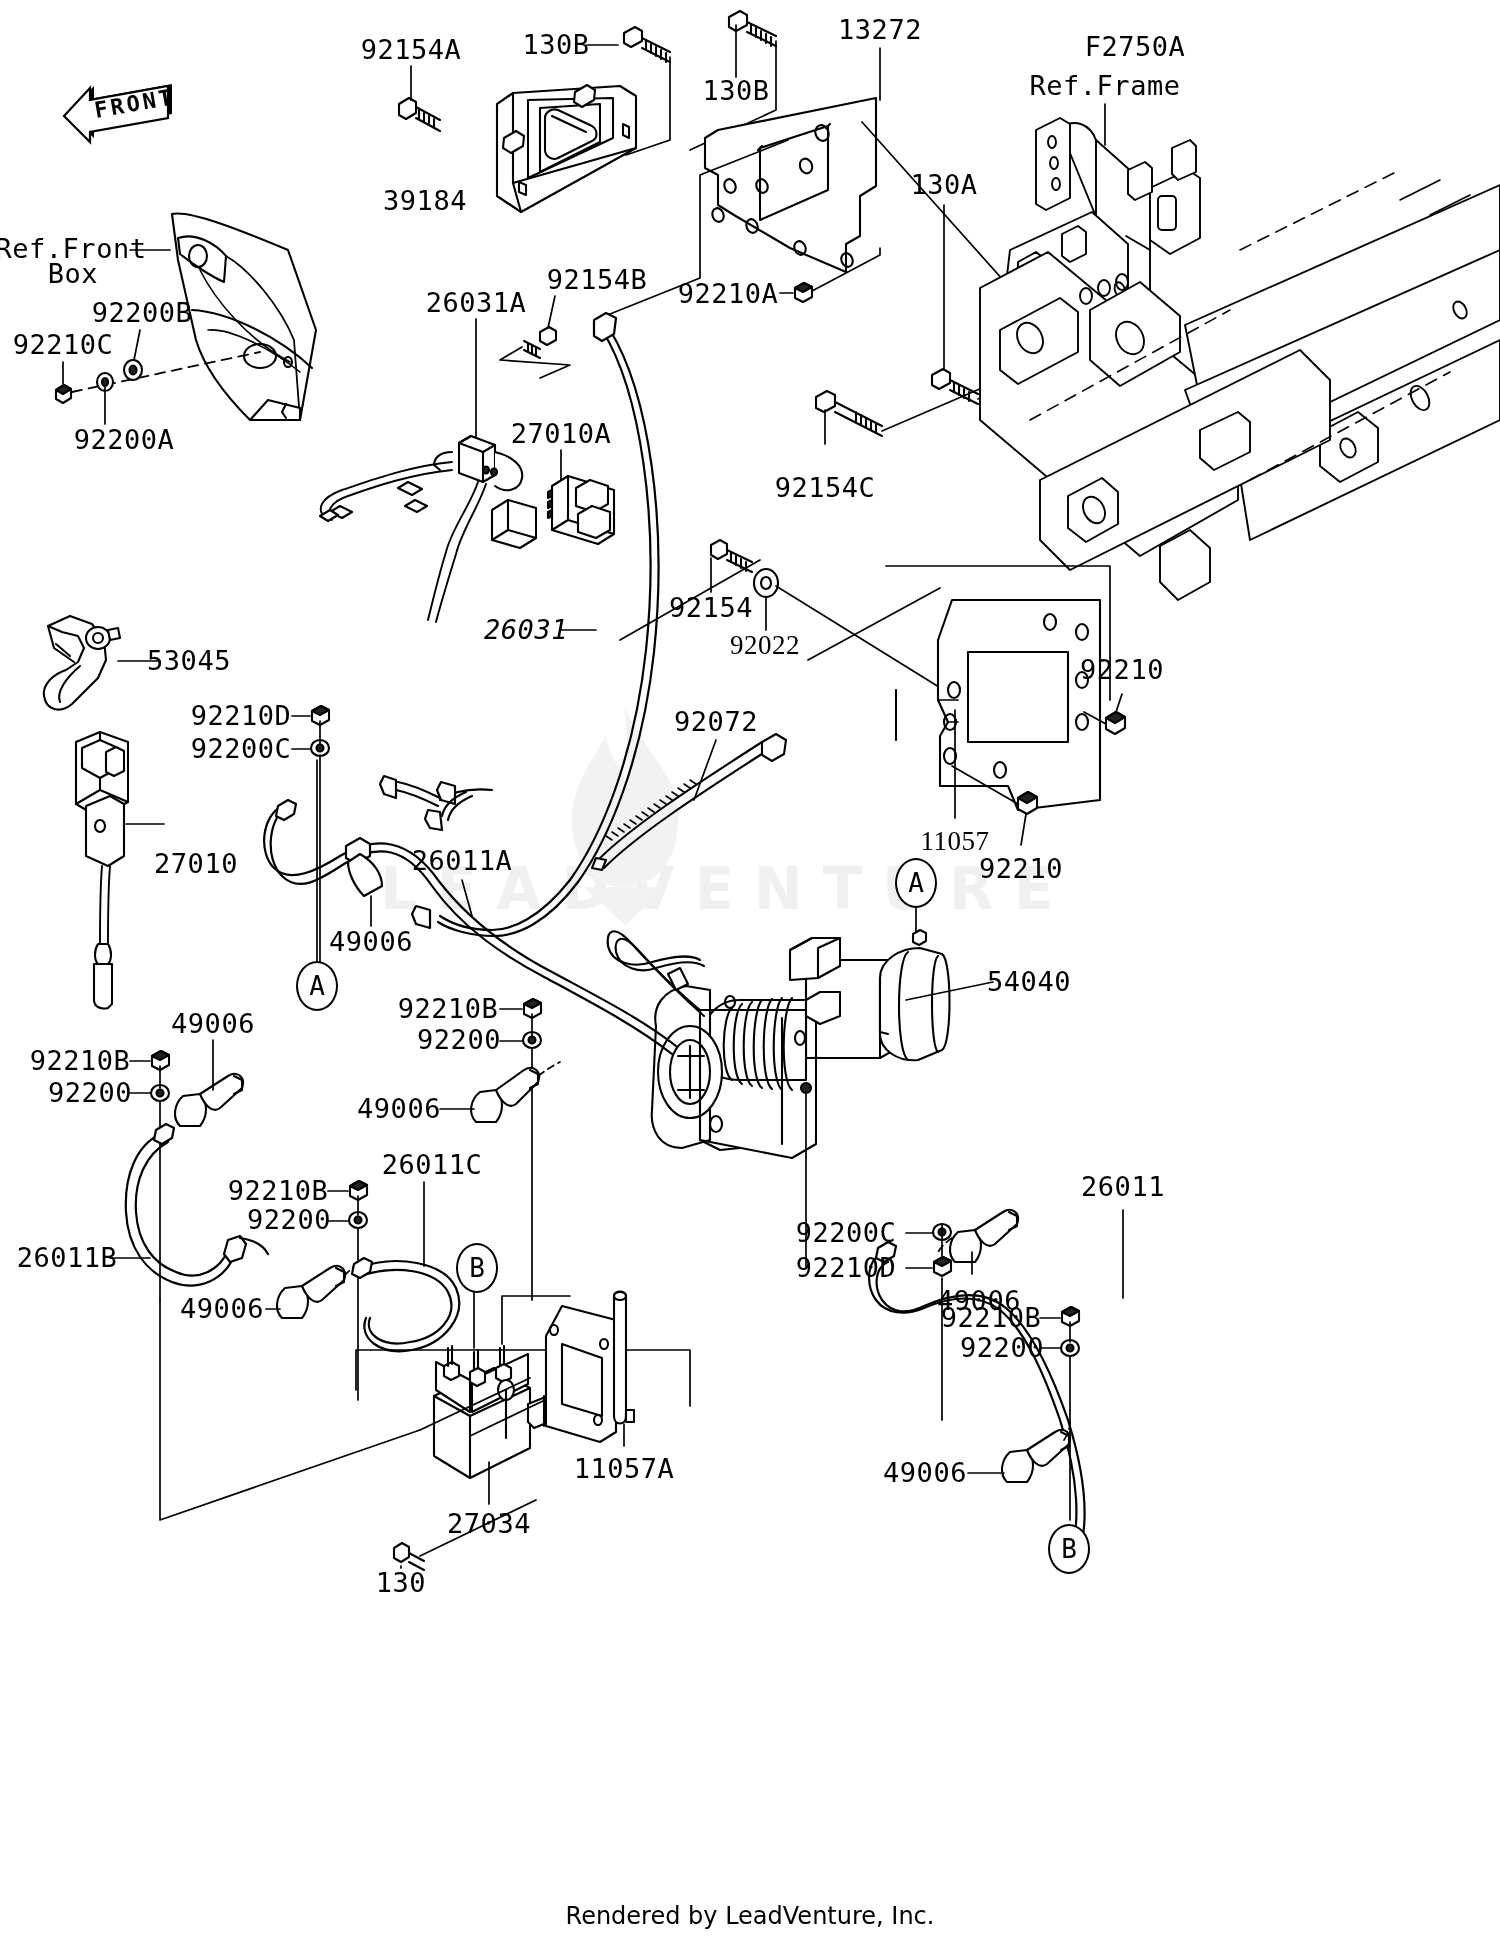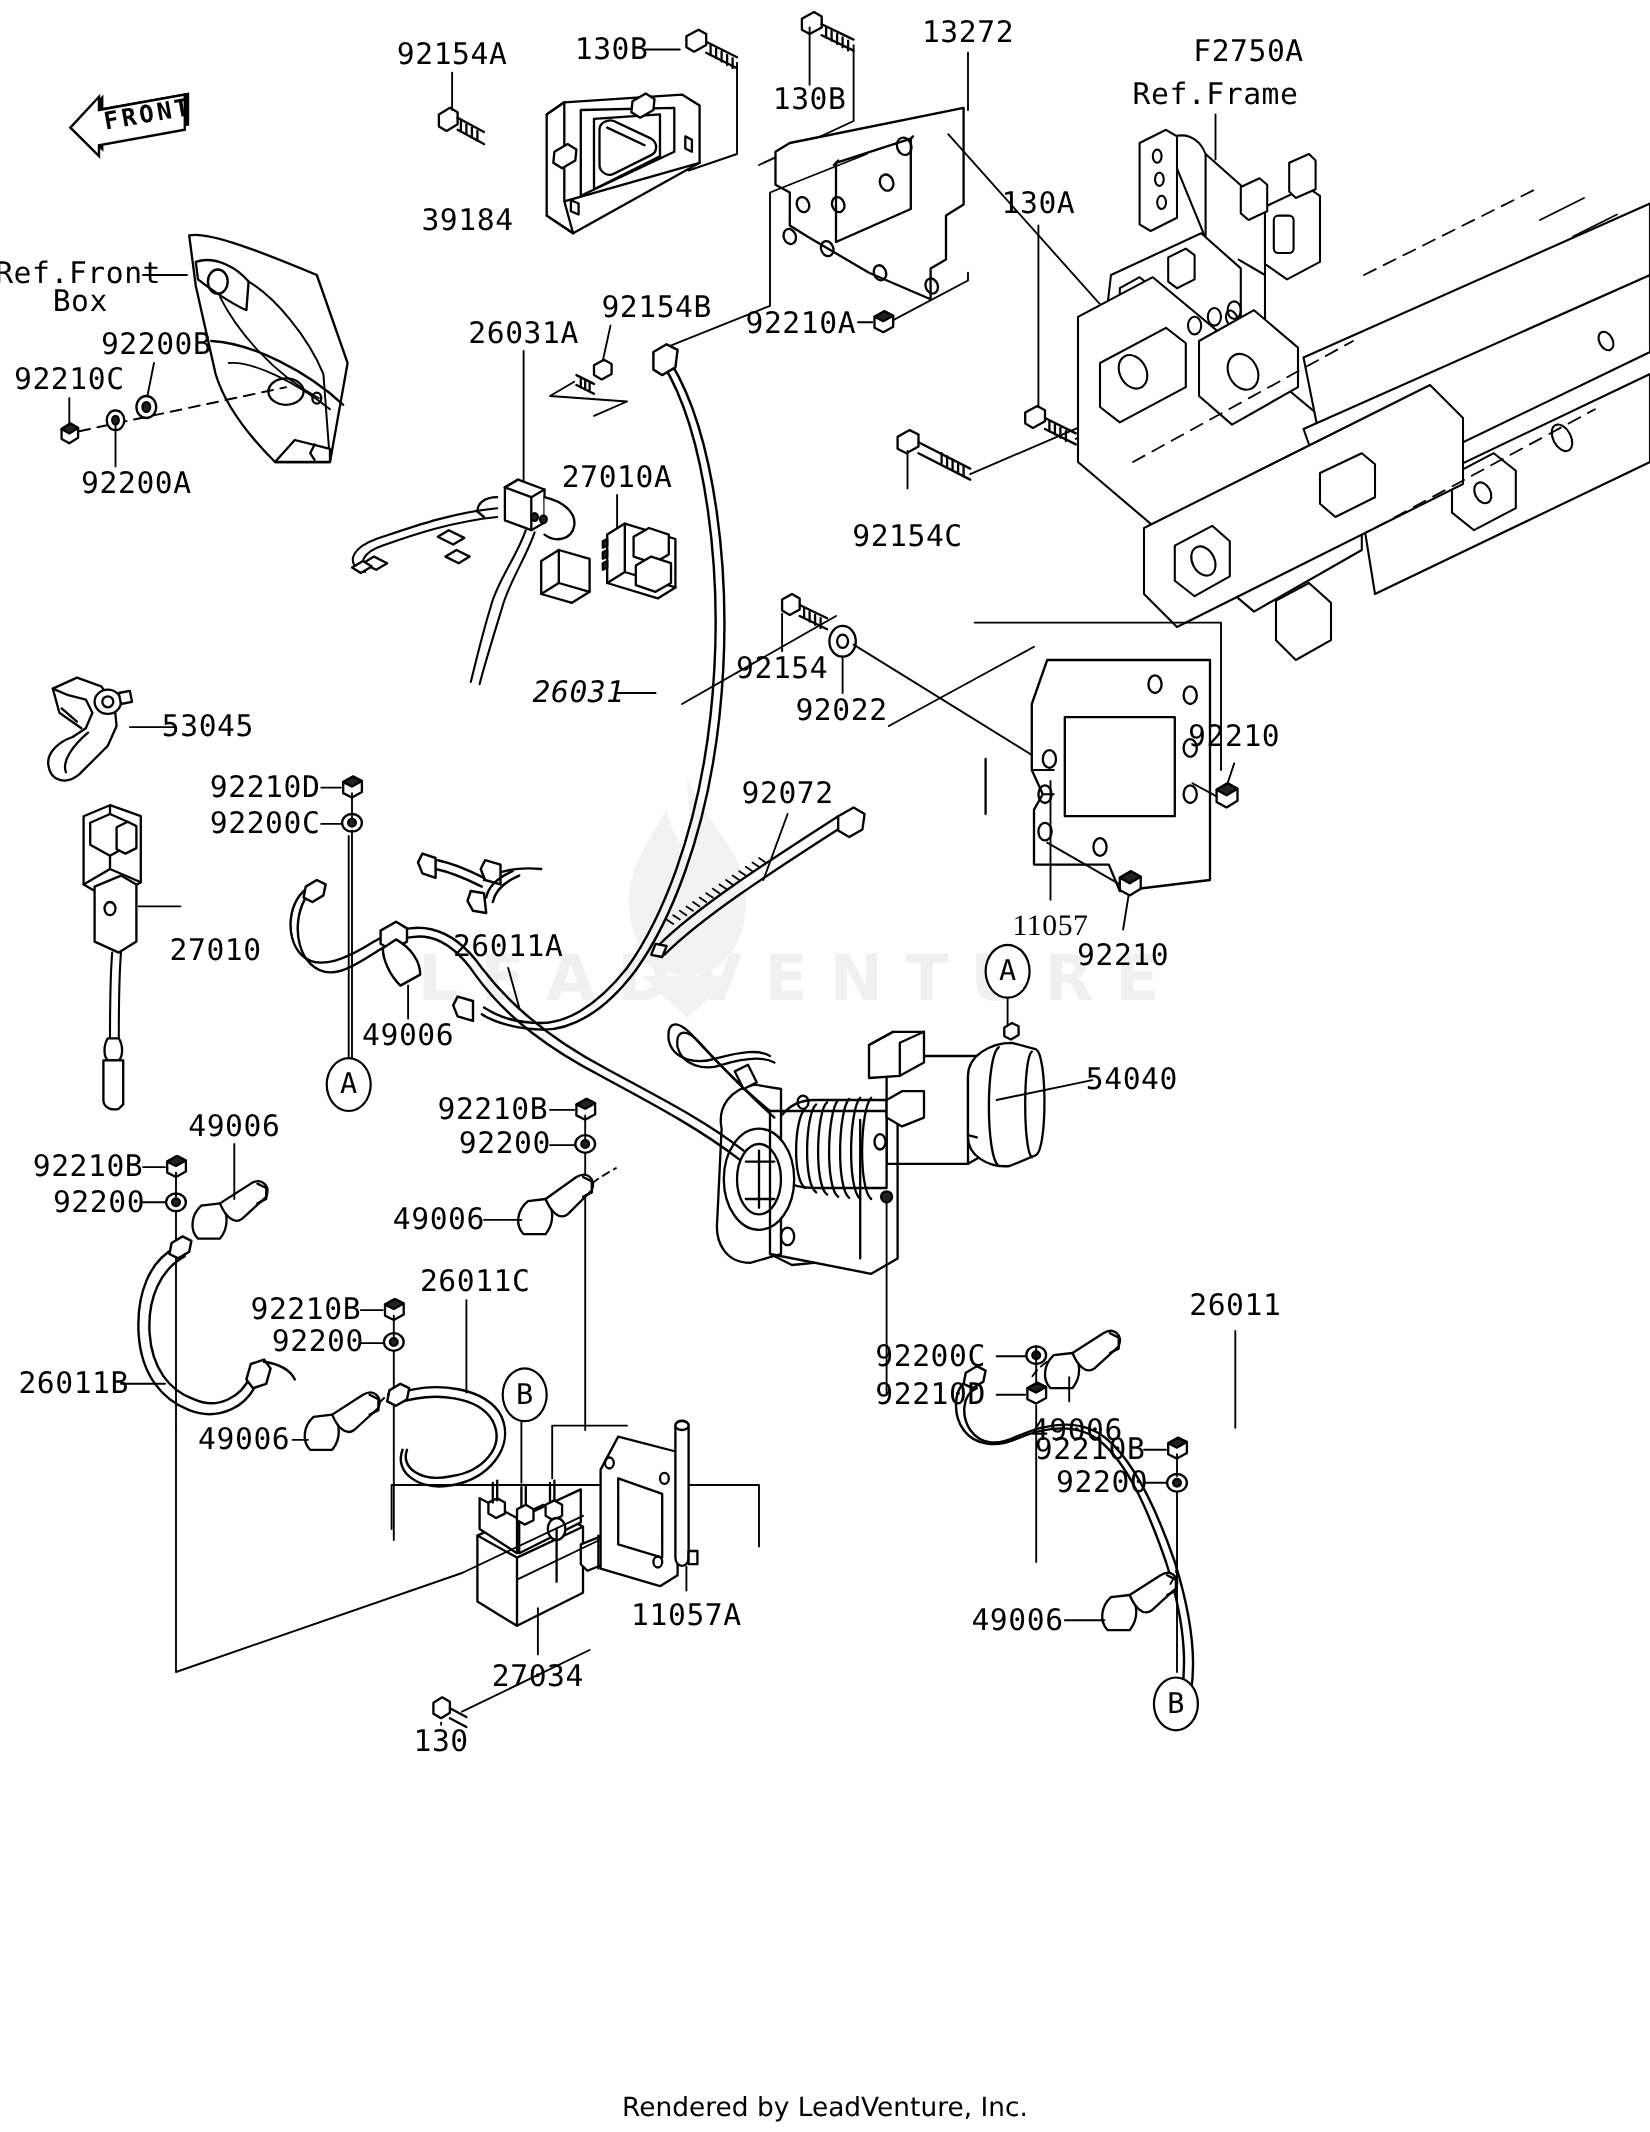--- a/index.html
+++ b/index.html
@@ -676,21 +676,21 @@
       <div class="lbl" style="left: 71px; top: 249px;">Ref.Front</div>
       <div class="lbl" style="left: 73px; top: 274px;">Box</div>
       <div class="lbl" style="left: 555px; top: 280px; margin-left: 42px;">92154B</div>
       <div class="lbl" style="left: 476px; top: 303px;">26031A</div>
       <div class="lbl" style="left: 142px; top: 313px;">92200B</div>
       <div class="lbl" style="left: 63px; top: 345px;">92210C</div>
       <div class="lbl" style="left: 104px; top: 440px; margin-left: 20px;">92200A</div>
       <div class="lbl" style="left: 561px; top: 434px;">27010A</div>
       <div class="lbl" style="left: 825px; top: 464px; margin-top: 24px;">92154C</div>
       <div class="lbl" style="left: 711px; top: 608px;">92154</div>
-      <div class="lbl" style="left: 765px; top: 646px;">92022</div>
+      <div class="lbl" style="left: 765px; top: 646px; font-family: Liberation Serif, serif;">92022</div>
       <div class="lbl" style="left: 1122px; top: 670px;">92210</div>
       <div class="lbl" style="left: 526px; top: 630px; font-style: italic;">26031</div>
       <div class="lbl" style="left: 189px; top: 661px;">53045</div>
       <div class="lbl" style="left: 241px; top: 716px;">92210D</div>
       <div class="lbl" style="left: 241px; top: 749px;">92200C</div>
       <div class="lbl" style="left: 716px; top: 722px;">92072</div>
       <div class="lbl" style="left: 955px; top: 842px; font-family: Liberation Serif, serif;">11057</div>
       <div class="lbl" style="left: 1021px; top: 869px;">92210</div>
       <div class="lbl" style="left: 196px; top: 824px; margin-top: 40px;">27010</div>
       <div class="lbl" style="left: 462px; top: 861px;">26011A</div>

